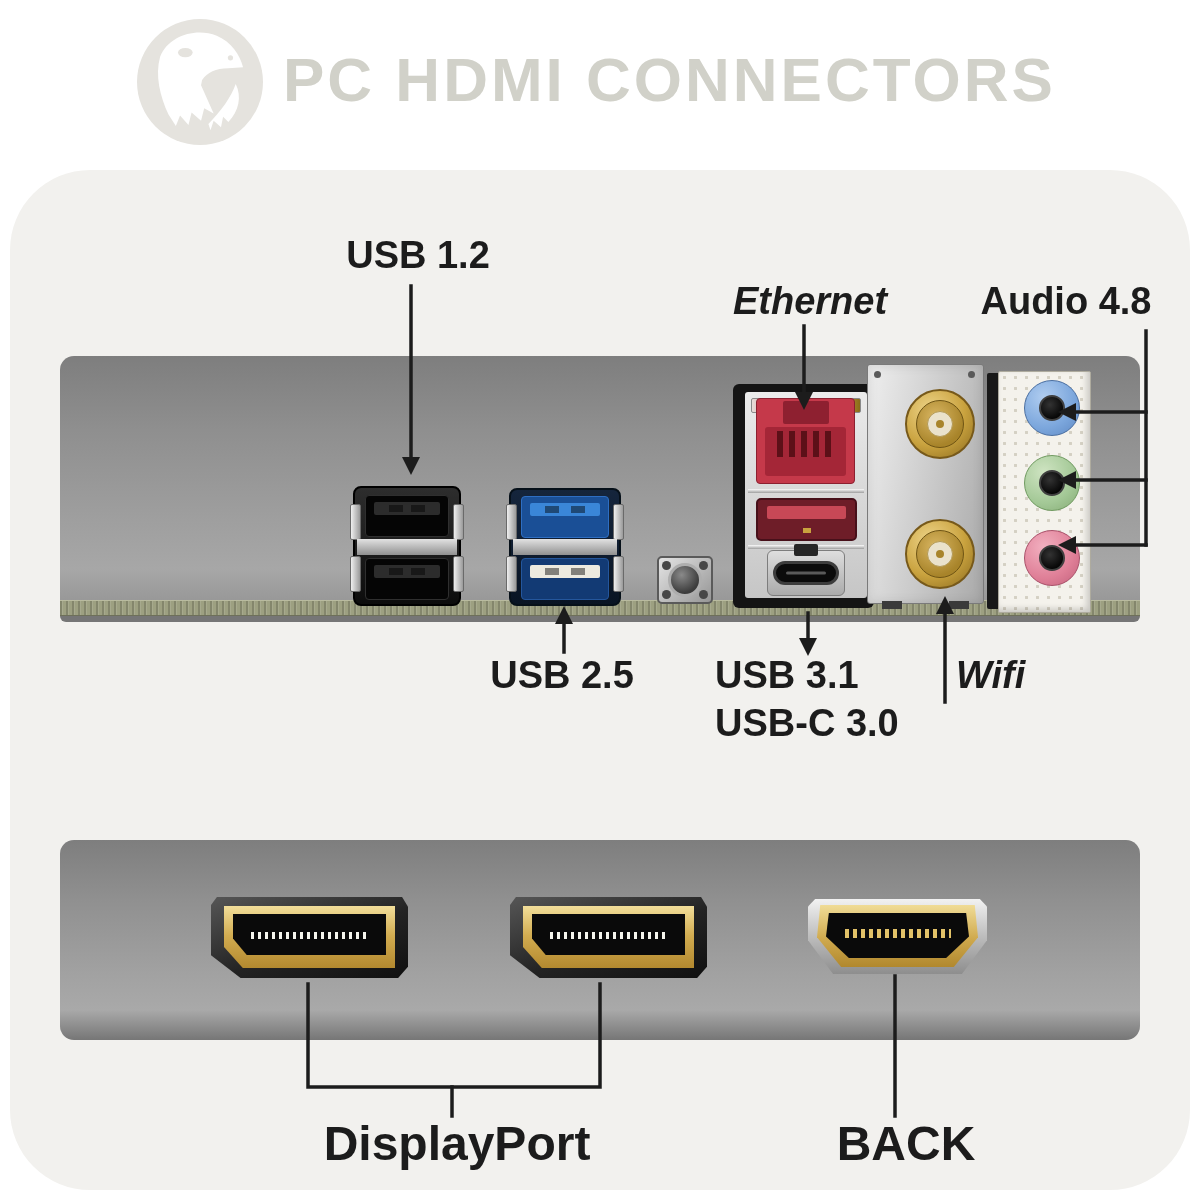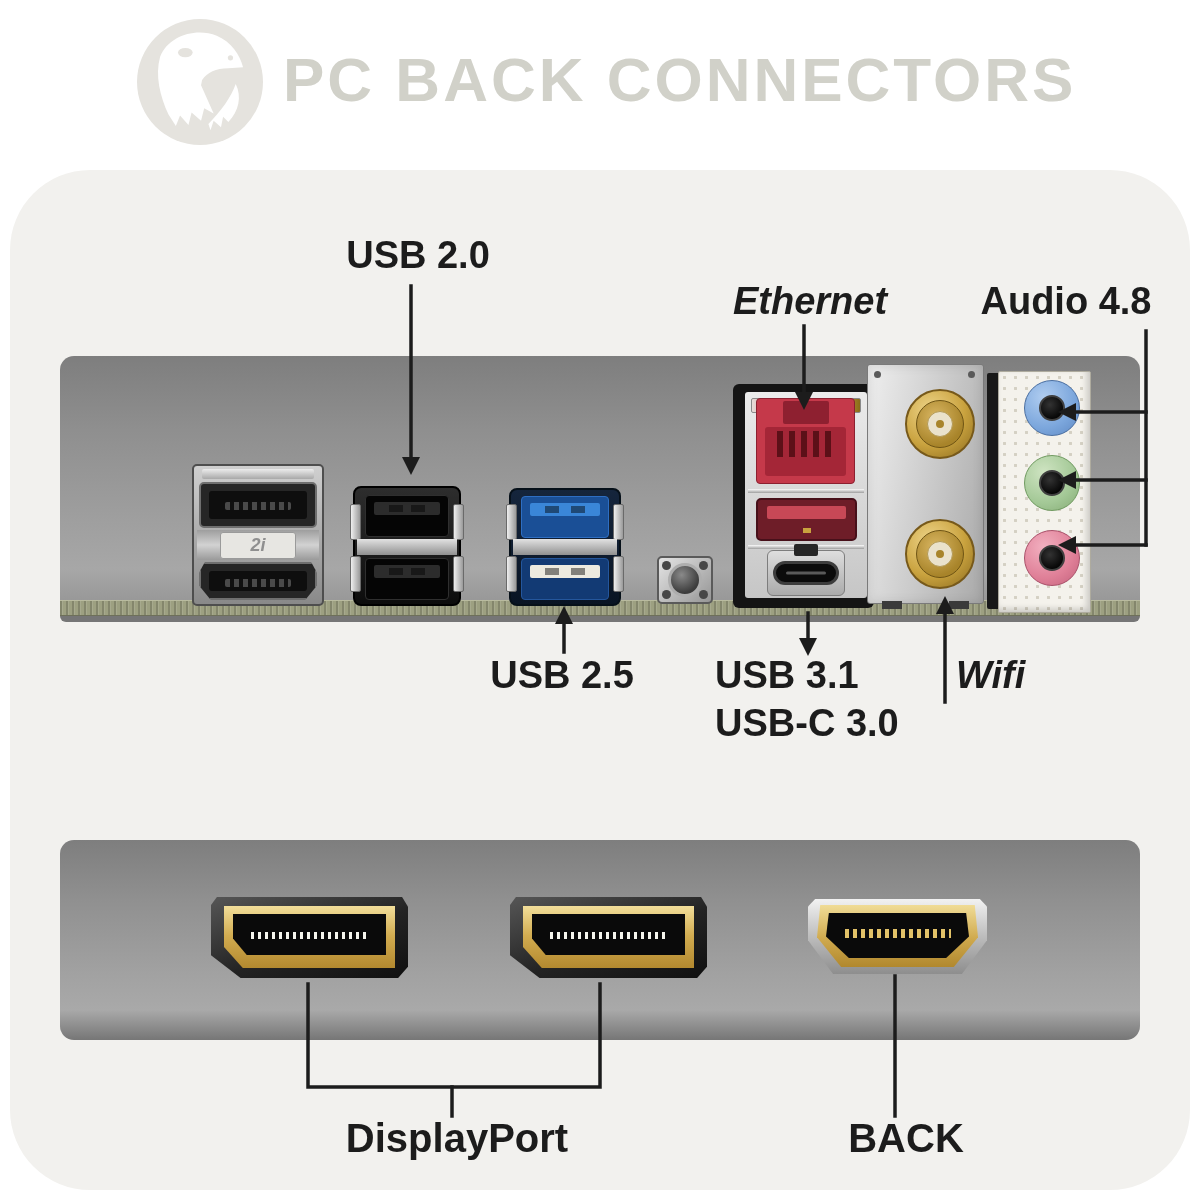--- a/index.html
+++ b/index.html
@@ -22,21 +22,21 @@
   .panel-bottom{left:60px;top:840px;width:1080px;height:200px;
                 background:linear-gradient(180deg,#7e7e7e 0%,#909090 30%,#a2a2a2 68%,#a9a9a9 85%,#767676 100%);}
   .pcb-strip{left:0;top:244px;width:100%;height:16px;background:#9da081;
              background-image:repeating-linear-gradient(90deg,rgba(0,0,0,.16) 0 2px,rgba(255,255,255,.10) 2px 3px,transparent 3px 6px);
              border-top:1px solid #b9bb9f;border-bottom:1px solid #6e705a;box-sizing:border-box;}
   .panel-under{left:0;top:260px;width:100%;height:6px;background:#767676;border-radius:0 0 14px 14px;}
 
   
   .lbl{color:#1c1c1c;font-size:38px;font-weight:bold;white-space:nowrap;}
   .lbl.center{text-align:center;}
-  .lbl-big{font-size:40px;}
+  .lbl-big{font-size:48px;}
   #ann{left:0;top:0;width:1200px;height:1200px;pointer-events:none;}
 
   
   
   .dpstack{left:192px;top:464px;width:132px;height:142px;background:linear-gradient(180deg,#d0d0d0,#898989);
            border:2px solid #4e4e4e;border-radius:5px;box-sizing:border-box;}
   .dps-topbar{left:8px;top:3px;right:8px;height:10px;background:linear-gradient(180deg,#ececec,#a8a8a8);border-radius:2px;}
   .dps-port{left:5px;right:5px;background:#262626;border:2px solid #6f6f6f;border-radius:5px;box-sizing:border-box;}
   .dps-dp{top:16px;height:46px;}
   .dps-hd{top:96px;height:38px;clip-path:polygon(5% 0,95% 0,100% 28%,100% 62%,90% 100%,10% 100%,0 62%,0 28%);}
@@ -151,42 +151,27 @@
 
   <div class="abs logo-wrap">
     <svg width="126" height="126" viewBox="0 0 120 120">
       <circle cx="60" cy="60" r="60" fill="#e5e3de"></circle>
       <path fill="#ffffff" d="M22 36 C30 16 56 8 76 16 C90 22 98 34 101 46 L87 47 C75 47 67 51 62 58 L61 63 L73 90 L64 85 L61 97 L52 89 L49 101 L41 92 L37 102 L30 91 C22 74 17 54 22 36 Z"></path>
       <path fill="#ffffff" d="M68 100 C80 88 90 74 94 62 C100 74 97 88 87 98 L82 93 L80 103 L73 97 L70 106 Z"></path>
       <ellipse cx="46" cy="32" rx="7" ry="4.5" fill="#e5e3de"></ellipse>
       <circle cx="89" cy="37" r="2.5" fill="#e5e3de"></circle>
     </svg>
   </div>
-  <div class="abs title">PC BACK CONNECTORS</div>
+  <div class="abs title">PC HDMI CONNECTORS</div>
 
   <div class="abs gray-panel panel-top">
     <div class="abs pcb-strip"></div>
     <div class="abs panel-under"></div>
   </div>
 
-  <div class="abs dpstack">
-    <div class="abs dps-topbar"></div>
-    <div class="abs dps-port dps-dp">
-      <div class="dps-slot">
-          <div class="dps-pins"></div>
-        </div>
-    </div>
-    <div class="abs dps-band"></div>
-    <div class="abs dps-plate">2i</div>
-    <div class="abs dps-port dps-hd">
-      <div class="dps-slot">
-          <div class="dps-pins"></div>
-        </div>
-    </div>
-  </div>
 
   <div class="abs usbstack usb2">
     <div class="abs usb-clip" style="left:-5px;top:16px;"></div>
     <div class="abs usb-clip" style="right:-5px;top:16px;"></div>
     <div class="abs usb-clip" style="left:-5px;top:68px;"></div>
     <div class="abs usb-clip" style="right:-5px;top:68px;"></div>
     <div class="abs usb-slot u2slot" style="top:7px;">
         <div class="tongue t-black"></div>
       </div>
     <div class="abs usb-band" style="top:51px;"></div>
@@ -294,21 +279,21 @@
   </div>
   <div class="abs hport">
     <div class="abs hdmi-shell"></div>
     <div class="abs hdmi-gold">
         <div class="abs hdmi-black">
           <div class="abs hdmi-pins"></div>
         </div>
       </div>
   </div>
 
-  <div class="abs lbl center" style="left:318px;top:234px;width:200px;">USB 2.0</div>
+  <div class="abs lbl center" style="left:318px;top:234px;width:200px;">USB 1.2</div>
   <div class="abs lbl center" style="left:710px;top:280px;width:200px;font-style:italic;">Ethernet</div>
   <div class="abs lbl center" style="left:966px;top:280px;width:200px;">Audio 4.8</div>
   <div class="abs lbl center" style="left:412px;top:654px;width:300px;">USB 2.5</div>
   <div class="abs lbl" style="left:715px;top:654px;text-align:center;">USB 3.1</div>
   <div class="abs lbl" style="left:715px;top:702px;">USB-C 3.0</div>
   <div class="abs lbl" style="left:956px;top:654px;font-style:italic;">Wifi</div>
   <div class="abs lbl lbl-big center" style="left:307px;top:1116px;width:300px;">DisplayPort</div>
   <div class="abs lbl lbl-big center" style="left:806px;top:1116px;width:200px;">BACK</div>
 
   <svg id="ann" class="abs">

